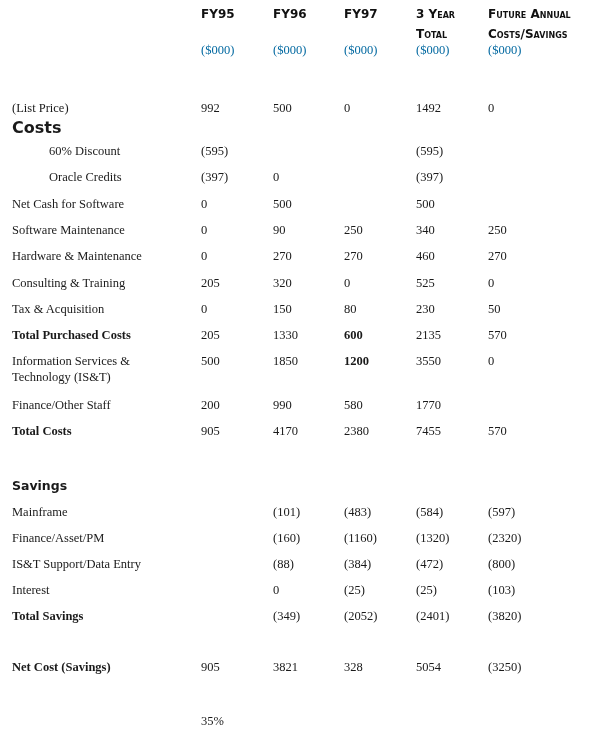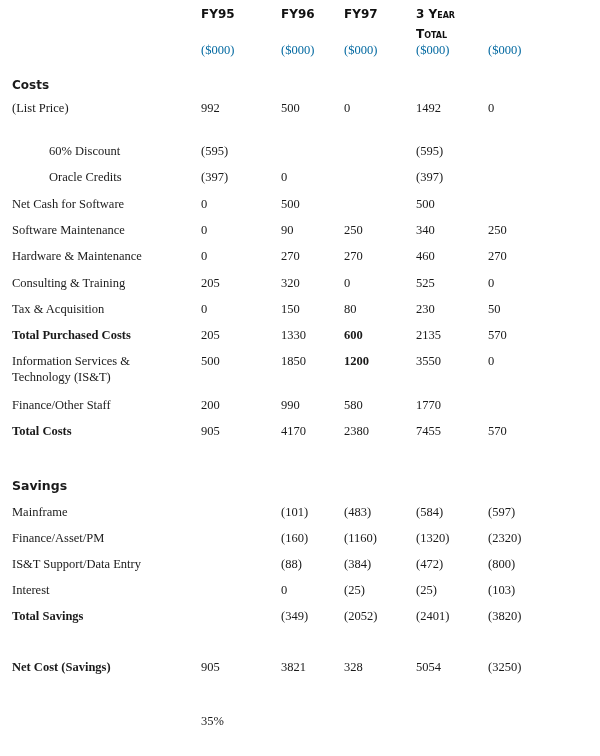--- a/index.html
+++ b/index.html
@@ -5,37 +5,41 @@
   html, body { margin: 0; padding: 0; background: #ffffff; }
   body { width: 600px; height: 756px; position: relative; overflow: hidden; color: #1a1a1a; }
   .page { position: absolute; left: 0; top: 0; width: 600px; height: 632px; }
   .hdr { position: absolute; font-family: "DejaVu Sans", sans-serif; font-weight: bold; font-size: 12px; line-height: 20px; color: #111; }
   .hdr .sc { font-variant: small-caps; }
   .unit { position: absolute; font-family: "Liberation Serif", serif; font-size: 12.5px; color: #0369a1; }
   .row { position: absolute; left: 0; width: 600px; font-family: "Liberation Serif", serif; font-size: 12.5px; line-height: 16px; }
   .row .lbl { position: absolute; left: 12px; width: 180px; }
   .row .lbl.indent { left: 49px; }
   .row .v { position: absolute; }
-  .c0 { left: 201px; } .c1 { left: 273px; margin-left: 8px; } .c2 { left: 344px; } .c3 { left: 416px; } .c4 { left: 488px; }
+  .c0 { left: 201px; } .c1 { left: 273px; } .c2 { left: 344px; } .c3 { left: 416px; } .c4 { left: 488px; }
   .bold { font-weight: bold; }
   .section { position: absolute; left: 12px; font-family: "DejaVu Sans", sans-serif; font-weight: bold; }
-  .section.big { font-size: 12px; }
+  .section.big { font-size: 16px; margin-top: 40px; }
   .section.mid { font-size: 12.5px; }
 </style>
 </head>
 <body>
 
 <div class="page">
 
   <div class="hdr c0" style="top:4px;"><span>FY95</span></div>
   <div class="hdr c1" style="top:4px;"><span>FY96</span></div>
   <div class="hdr c2" style="top:4px;"><span>FY97</span></div>
   <div class="hdr c3" style="top:4px;">
     <div class="sc">3 Year</div>
     <div class="sc">Total</div>
+  </div>
+  <div class="hdr c4" style="top:4px;">
+    <div class="sc">Future Annual</div>
+    <div class="sc">Costs/Savings</div>
   </div>
 
   <div class="unit c0" style="top:43px;">($000)</div>
   <div class="unit c1" style="top:43px;">($000)</div>
   <div class="unit c2" style="top:43px;">($000)</div>
   <div class="unit c3" style="top:43px;">($000)</div>
   <div class="unit c4" style="top:43px;">($000)</div>
 
   <div class="section big" style="top:78px;">Costs</div>
 

